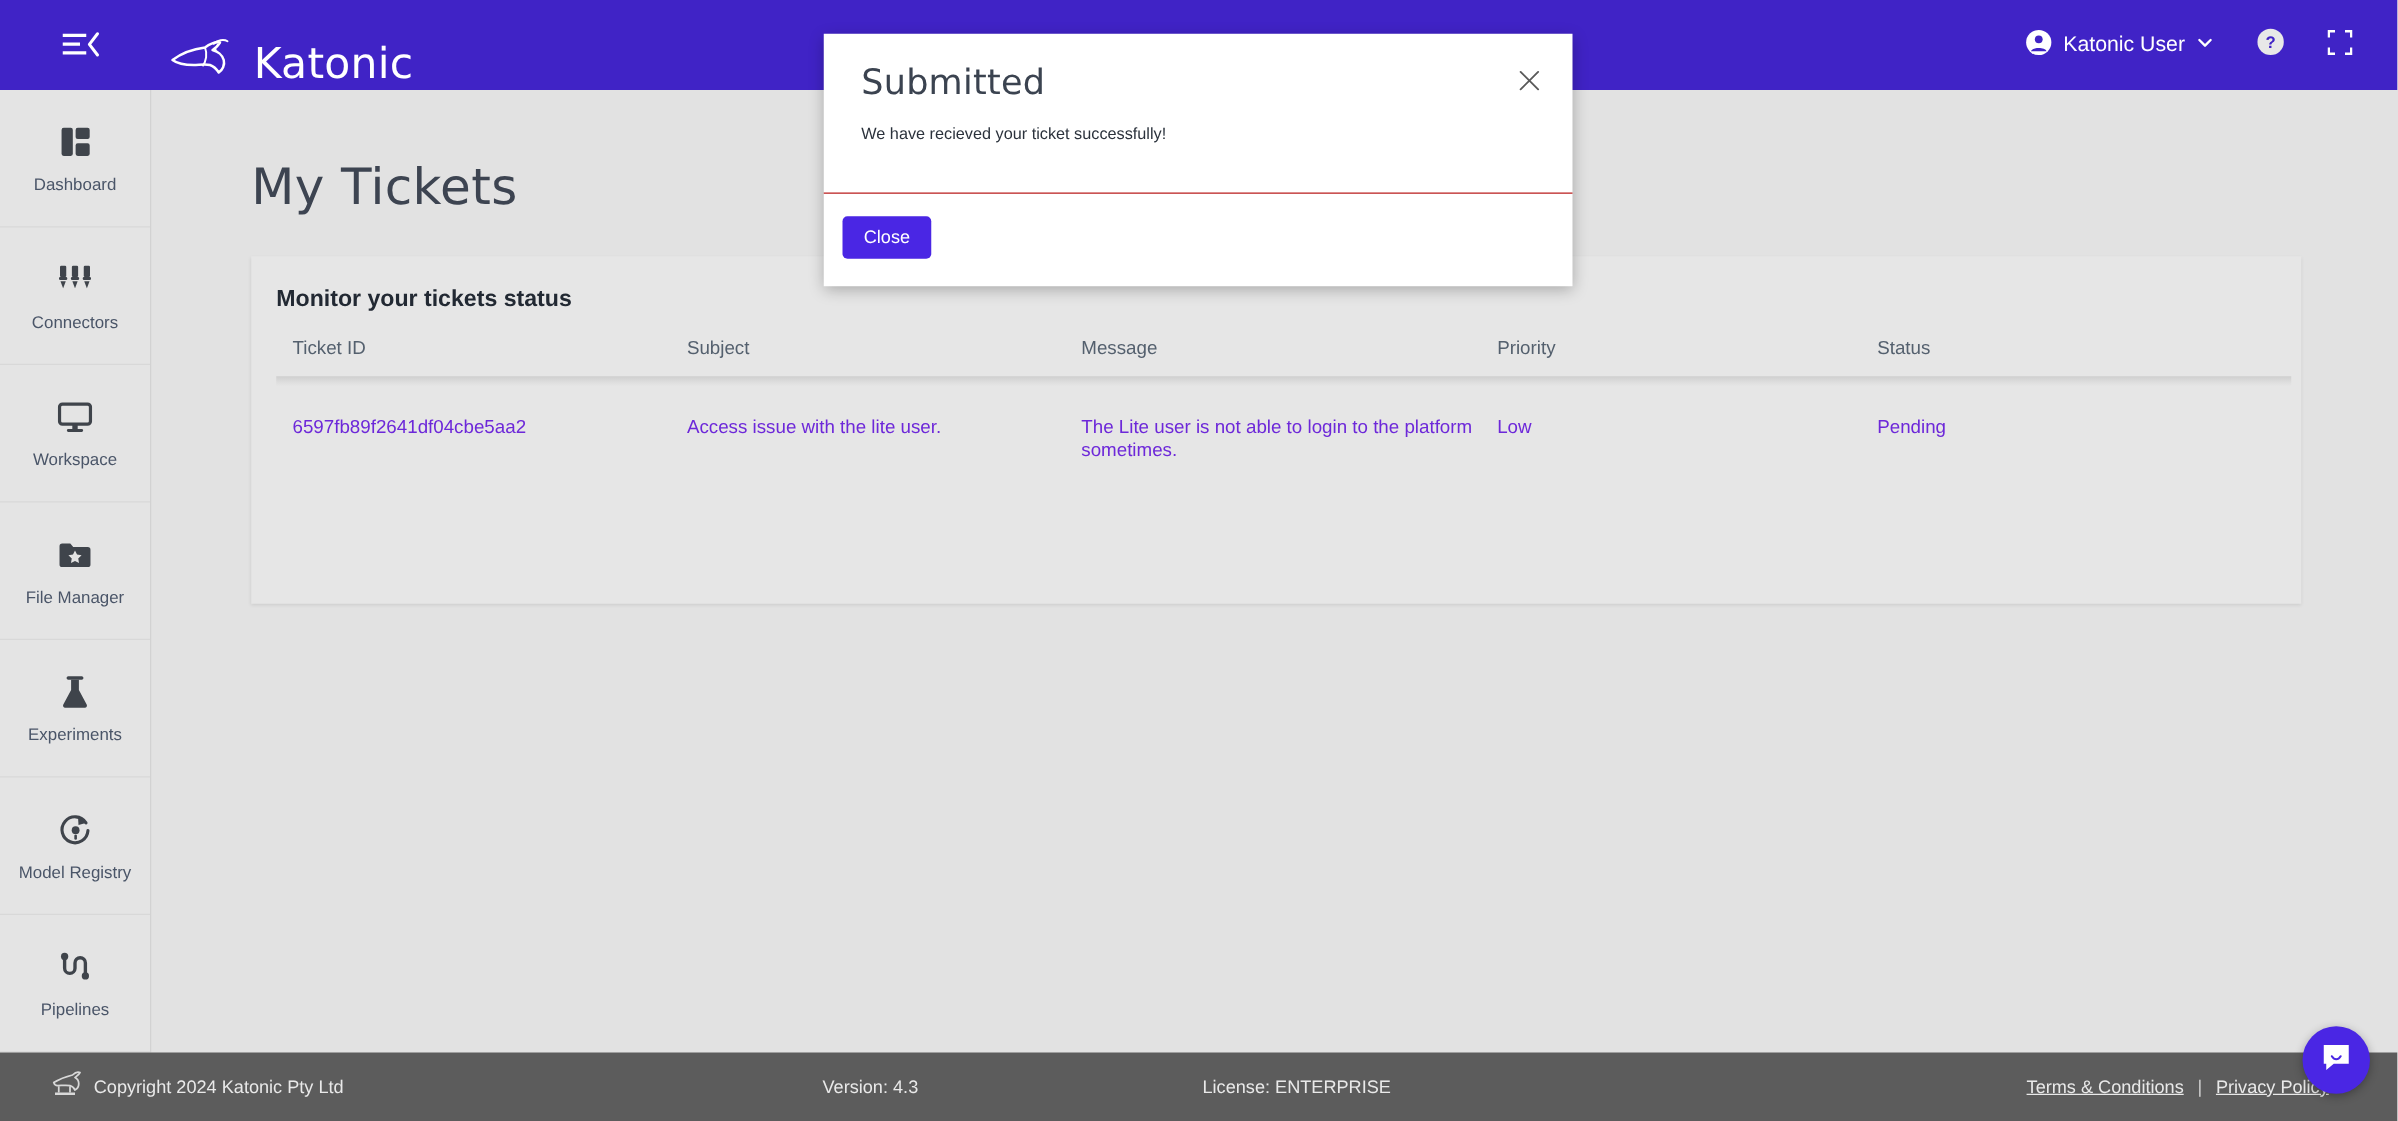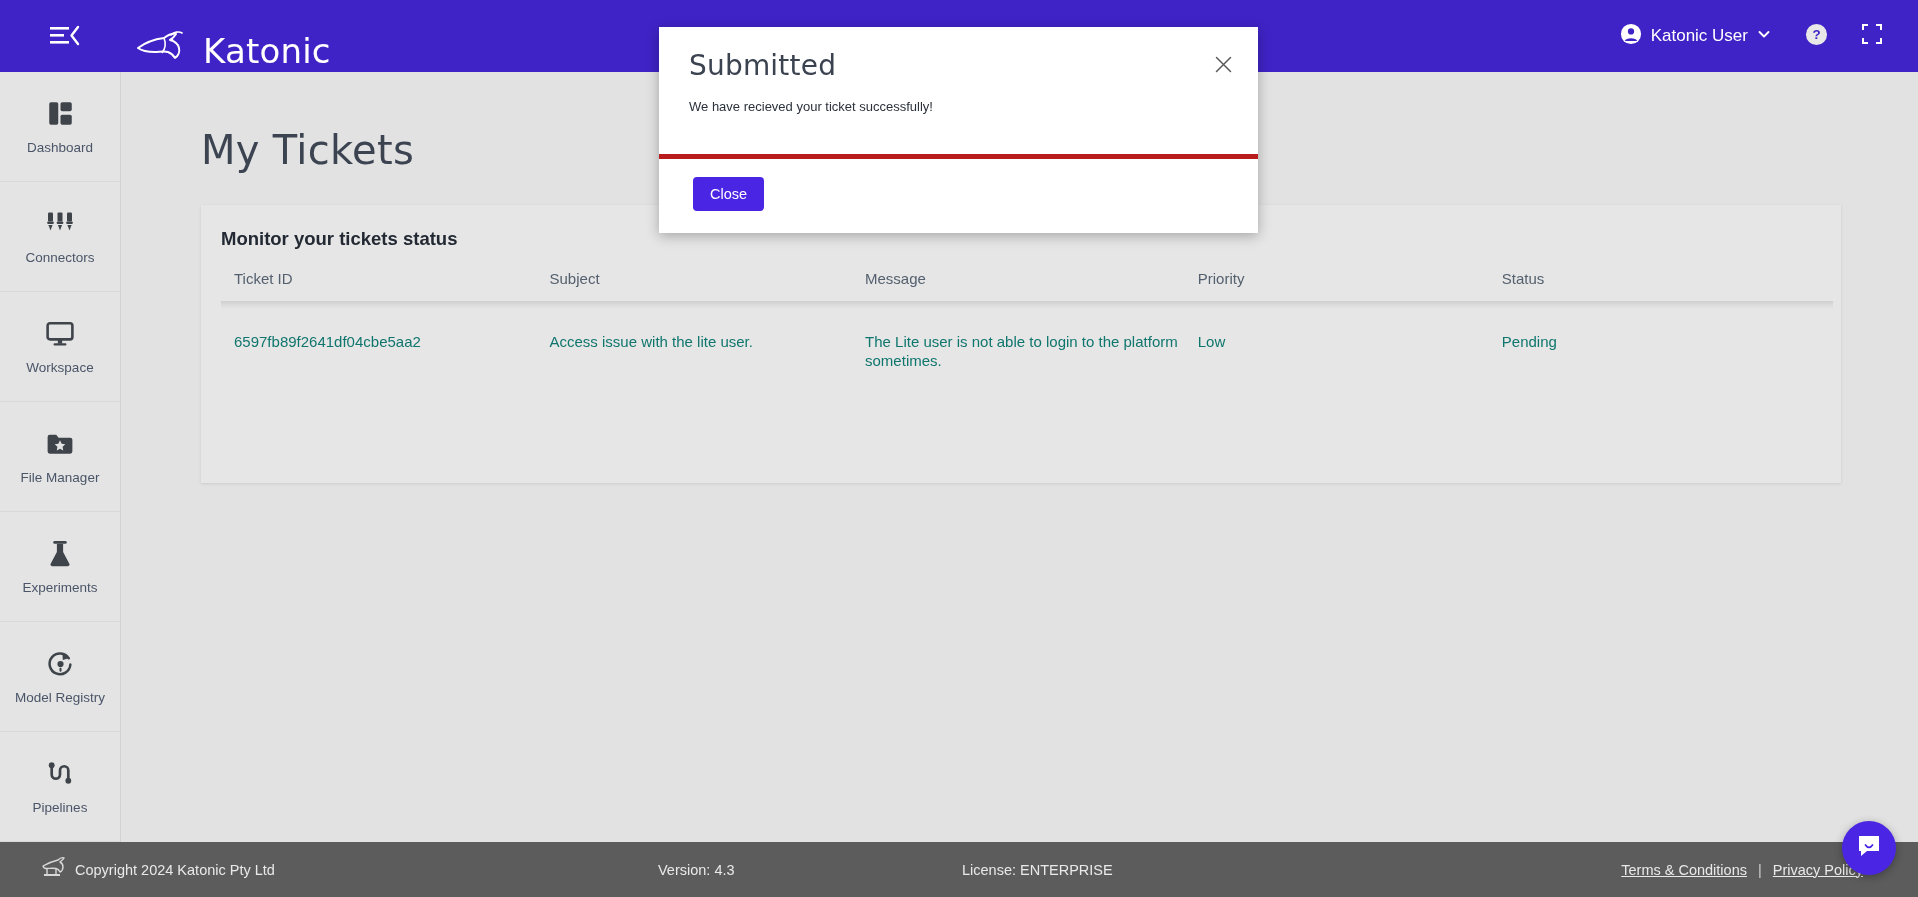--- a/index.html
+++ b/index.html
@@ -144,21 +144,21 @@
     padding: 0 0 14px 13px;
   }
   .thead-rule {
     height: 8px;
     width: 1612px;
     margin-left: 20px;
     background: linear-gradient(to bottom, #cfcfcf 0%, #dedede 60%, #e6e6e6 100%);
   }
   table.tickets td {
     font-size: 15px;
-    color: #0f766e;
+    color: #6d28d9;
     padding: 23px 0 20px 13px;
     vertical-align: top;
     line-height: 1.28;
   }
   .col-id   { width: 275px; }
   .col-sub  { width: 275px; }
   .col-msg  { width: 290px; }
   .col-pri  { width: 265px; }
   .col-sta  { width: 300px; }
 
@@ -208,22 +208,22 @@
     margin-top: 7px;
     cursor: pointer;
     display:block;
   }
   .modal-body {
     padding: 0 30px 40px 30px;
     font-size: 13px;
     color: #2b323c;
   }
   .modal-foot {
-    border-top: 5px solid #b91c1c;
-    padding: 18px 30px 22px 34px;
+    border-top: 1px solid #b91c1c;
+    padding: 18px 30px 22px 15px;
   }
   .btn-close {
     background: #4a26e4;
     color: #fff;
     border: none;
     border-radius: 4px;
     padding: 9px 17px;
     font-size: 14.5px;
     cursor: pointer;
     font-family: "Liberation Sans", sans-serif;

